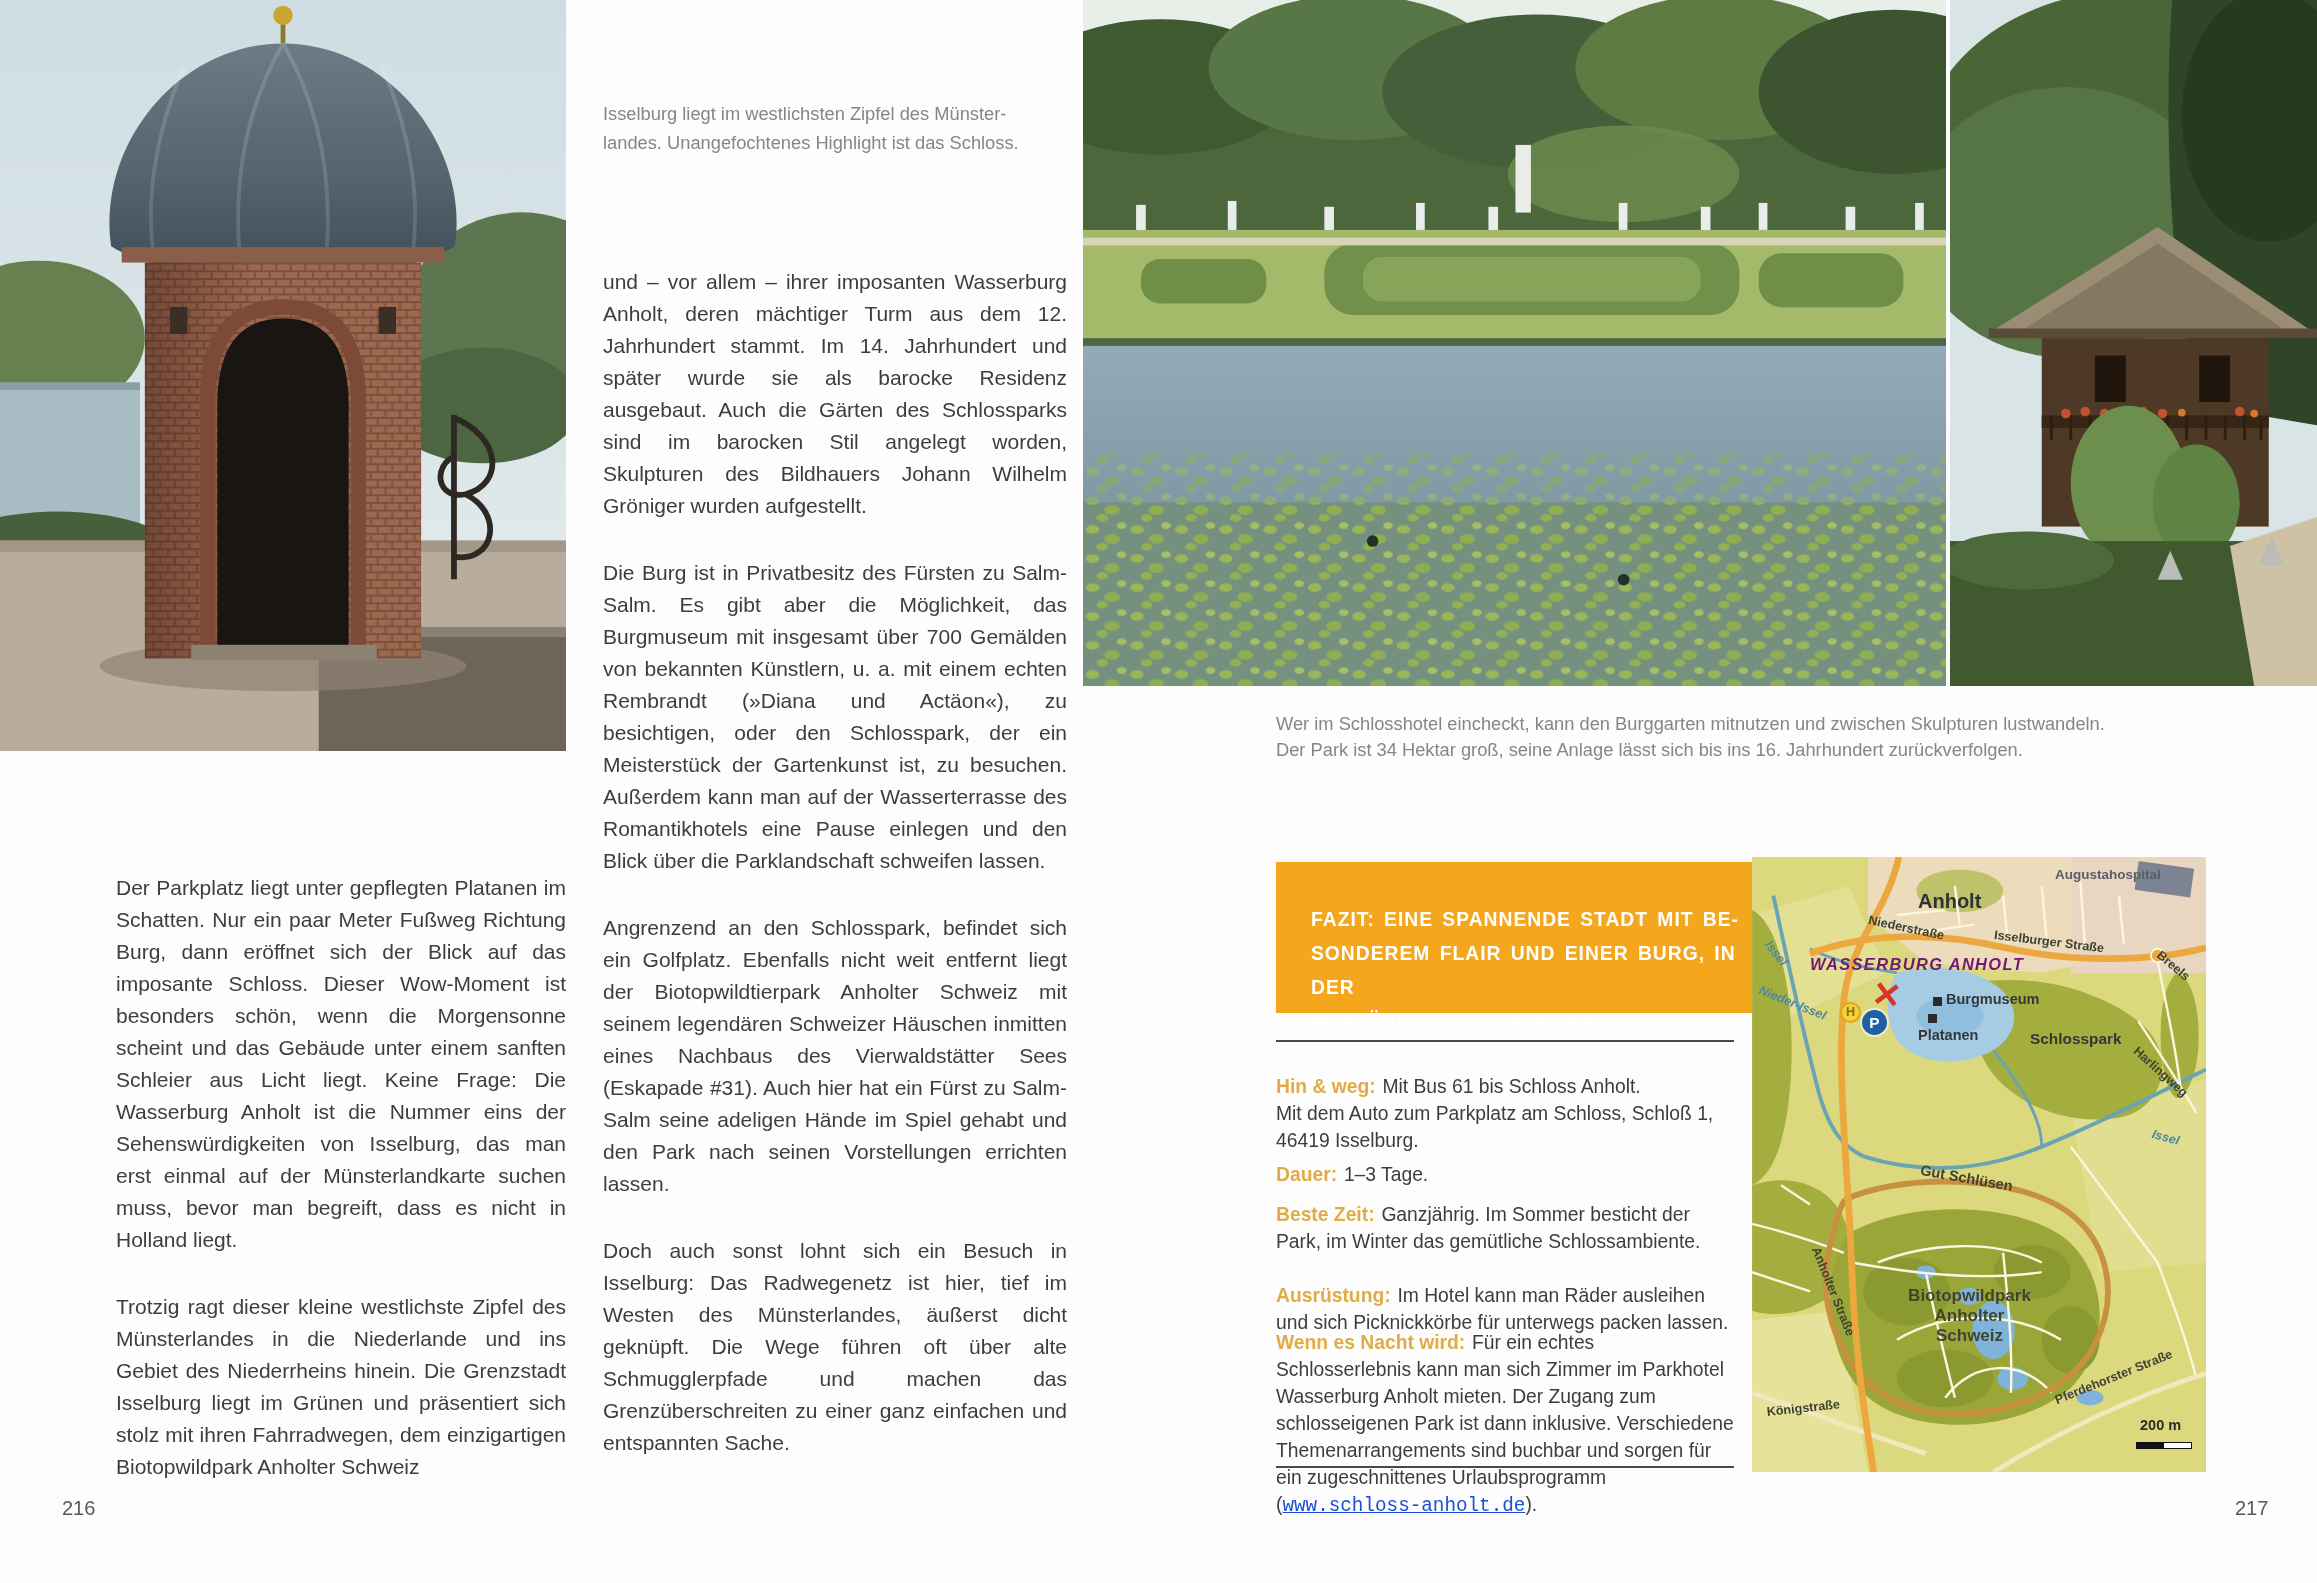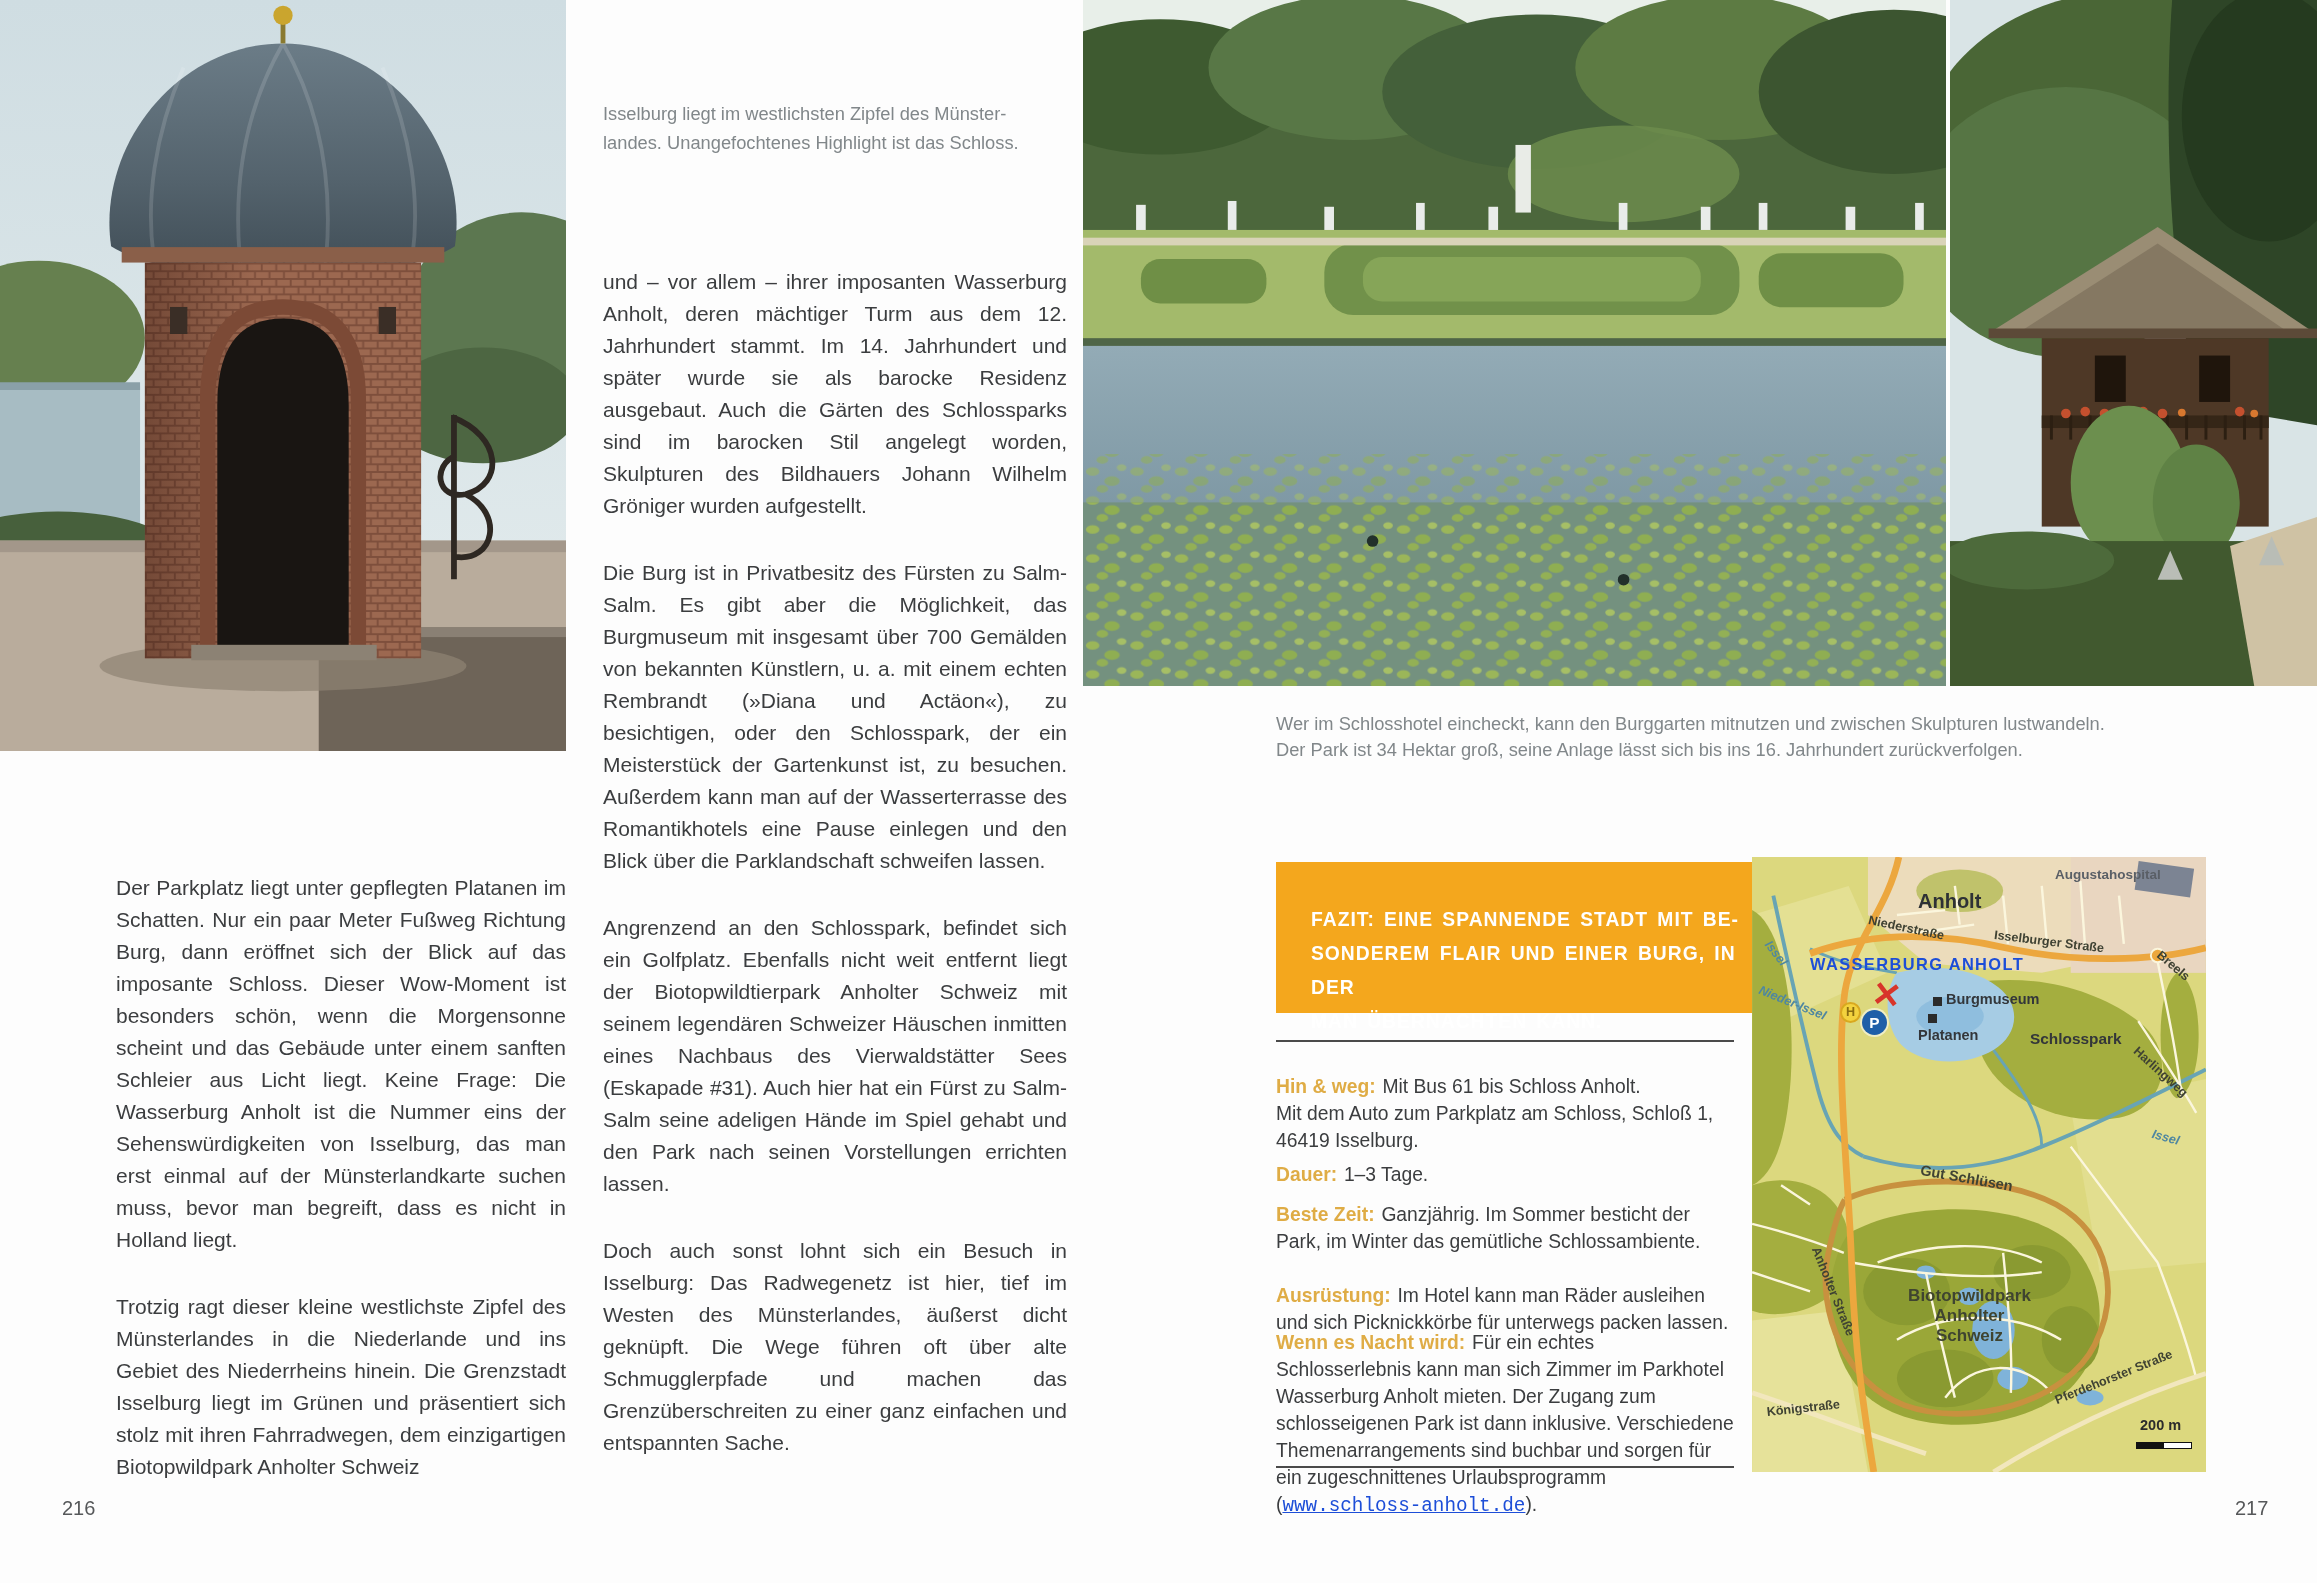--- a/index.html
+++ b/index.html
@@ -41,21 +41,21 @@
   .info a{color:#1d4ed8;text-decoration:underline;font-family:Liberation Mono, monospace;}
   .i0{top:1054px;} .i1{top:1142px;} .i2{top:1182px;} .i3{top:1246px;margin-top:36px;} .i4{top:1310px;}
 
   
   .map{position:absolute;left:1752px;top:857px;width:454px;height:615px;overflow:hidden;background:#dcd87e;}
   .map svg.mapart{position:absolute;left:0;top:0;width:454px;height:615px;}
   .mlabel{position:absolute;font-size:12.6px;font-weight:600;color:#3f4233;white-space:pre-line;transform-origin:left top;}
   .mtown{font-size:20px;font-weight:bold;color:#2e3135;}
   .mhosp{font-size:13.5px;font-weight:600;color:#5a5f66;}
   .mriver{color:#4f87a0;font-style:italic;font-weight:600;}
-  .mred{color:#1d4ed8;font-size:16.4px;font-weight:bold;letter-spacing:1.4px;}
+  .mred{color:#701a75;font-size:16.4px;font-weight:bold;letter-spacing:1.4px;font-style:italic;}
   .mpoi{font-size:14.5px;font-weight:bold;color:#33363a;}
   .mpark{font-size:17px;font-weight:bold;color:#3f4430;text-align:center;}
   .sq{position:absolute;width:8.7px;height:8.7px;background:#2b2b2b;}
   .mx{position:absolute;font-size:35px;font-weight:bold;color:#D8352A;transform:rotate(8deg);line-height:35px;}
   .mh{position:absolute;width:21px;height:21px;border-radius:50%;background:#f3d23e;border:2.9px solid #d9a81f;box-sizing:border-box;color:#8a6d10;font-weight:bold;font-size:12.6px;text-align:center;line-height:16.4px;}
   .mp{position:absolute;width:25px;height:25px;border-radius:50%;background:#1f5fa8;color:#fff;font-weight:bold;font-size:15.4px;text-align:center;line-height:25px;box-shadow:0 0 0 1.9px rgba(255,255,255,.55);}
   .mscale{position:absolute;font-size:14.5px;font-weight:bold;color:#2b2b2b;}
   .mbar{position:absolute;width:56px;height:6.8px;border:1px solid #111;box-sizing:border-box;background:linear-gradient(to right,#111 0 50%,#fff 50% 100%);}
 </style>
 </head>

